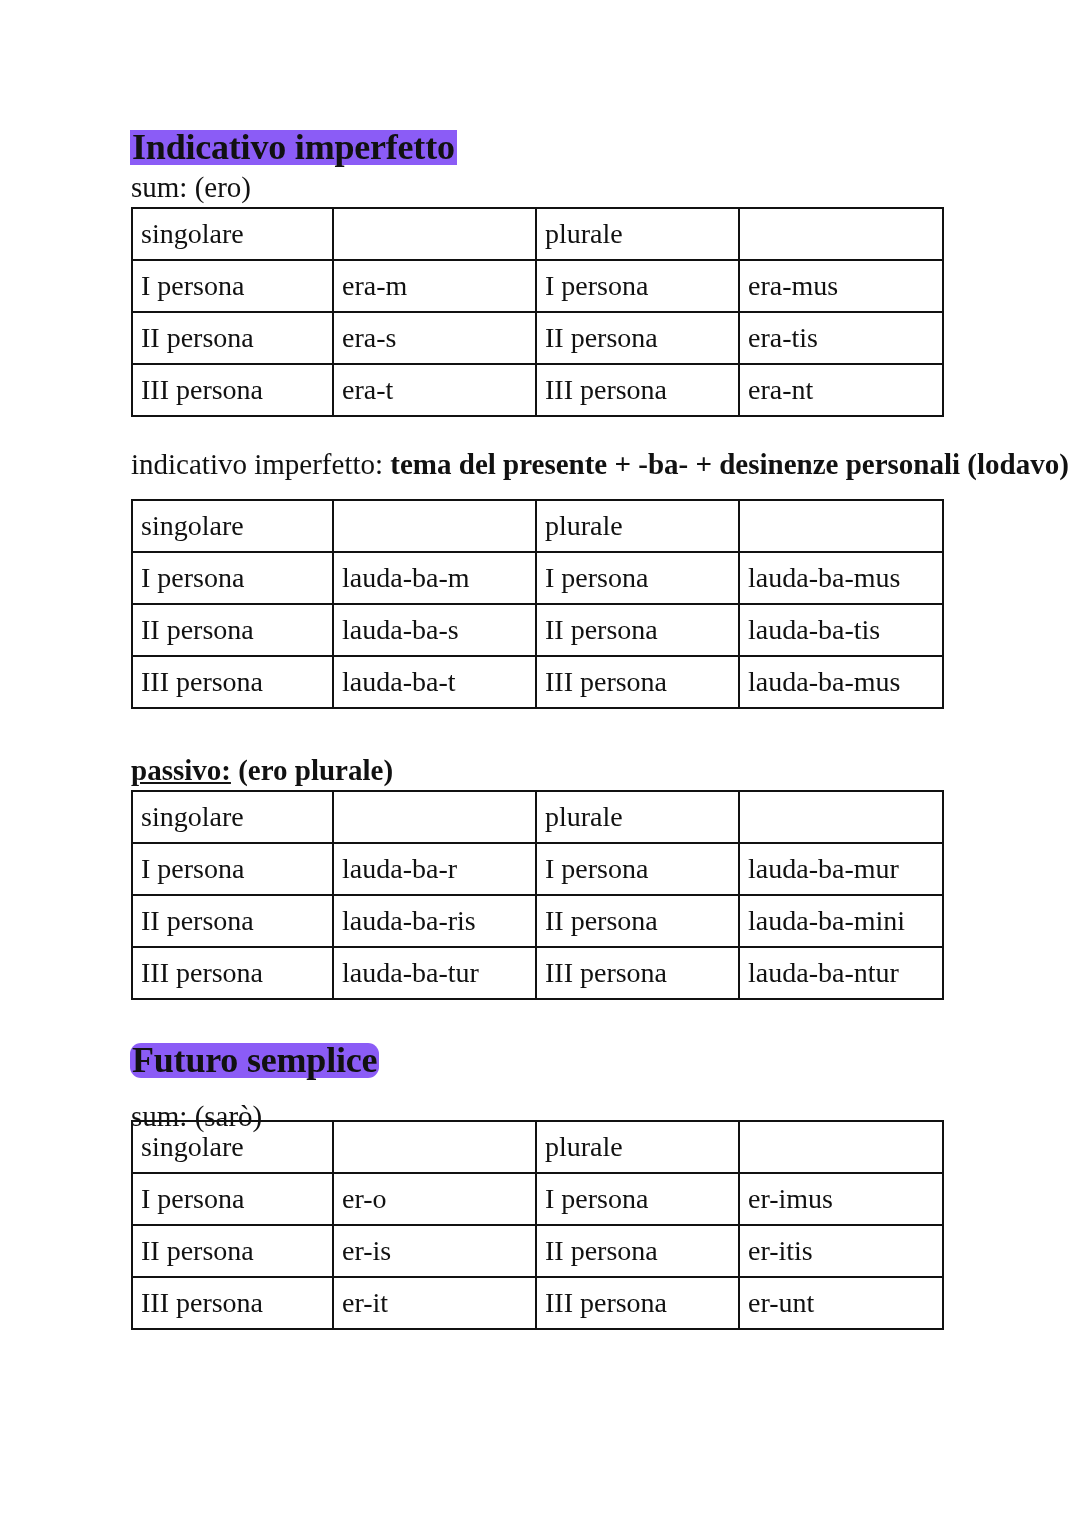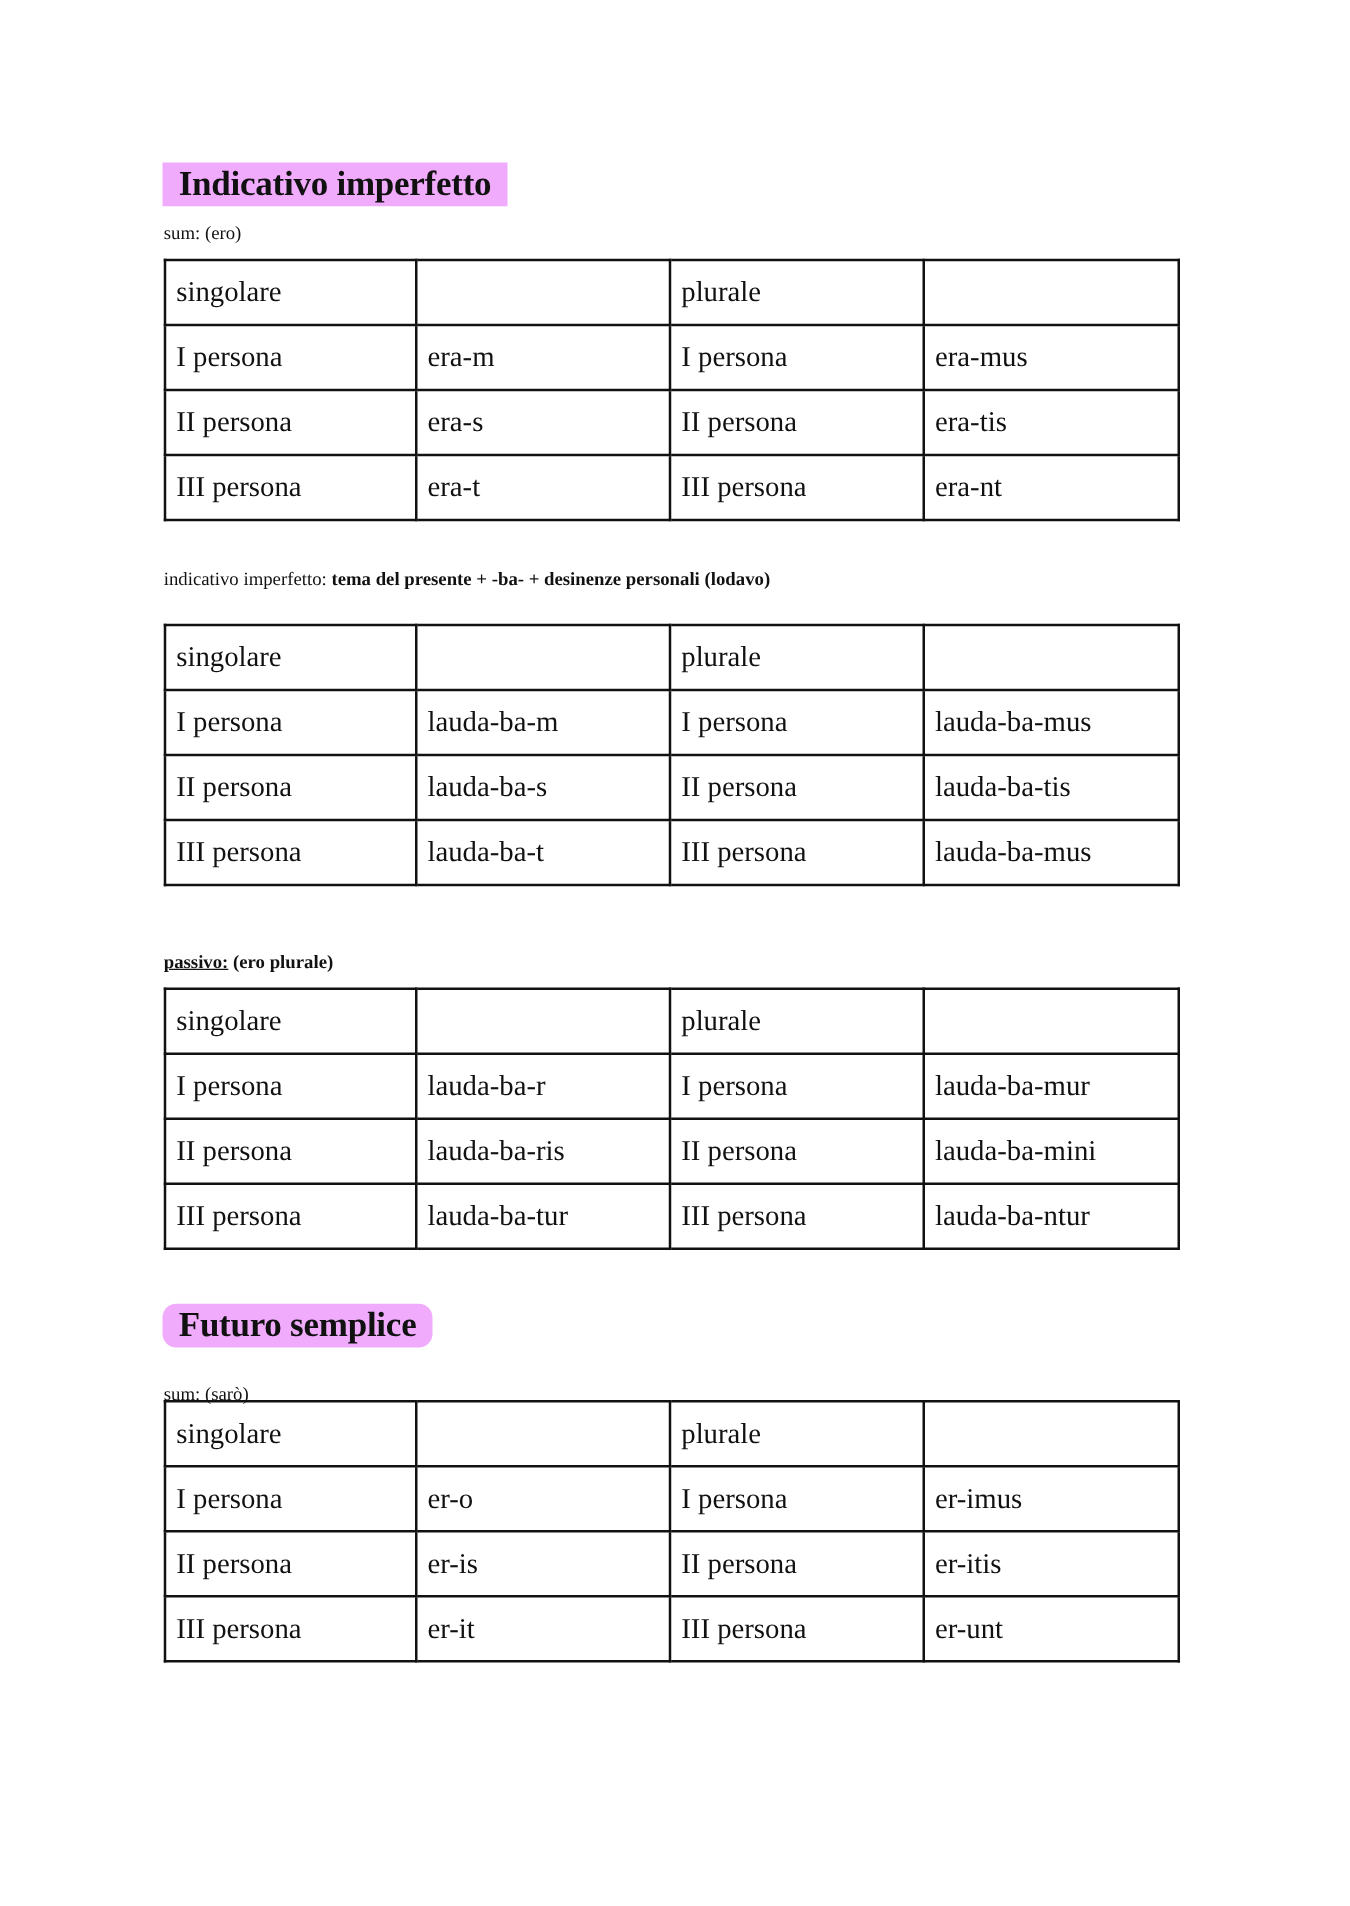--- a/index.html
+++ b/index.html
@@ -1,28 +1,28 @@
 <!DOCTYPE html>
 <html><head>
 <meta charset="utf-8">
 <style>
   html, body { margin: 0; padding: 0; background: #ffffff; }
   body { width: 1080px; height: 1525px; position: relative; overflow: hidden;
          font-family: "Liberation Serif", "DejaVu Serif", serif; color: #111111; }
   .abs { position: absolute; }
   .heading {
-    left: 130px; font-weight: bold; font-size: 28px; line-height: 35px;
-    background: #f0abfc; padding: 0 13px; letter-spacing: -0.2px;
+    left: 130px; font-weight: bold; font-size: 36px; line-height: 35px;
+    background: #8b5cf6; padding: 0 2px; letter-spacing: -0.2px;
   }
-  .line { left: 131px; font-size: 15px; line-height: 28px; white-space: nowrap; }
+  .line { left: 131px; font-size: 29px; line-height: 28px; white-space: nowrap; }
   .bold { font-weight: bold; }
   .ul { text-decoration: underline; }
   table.conj {
     position: absolute; left: 131px; width: 811px; border-collapse: collapse;
-    table-layout: fixed; font-size: 23px;
+    table-layout: fixed; font-size: 28px;
   }
   table.conj td {
     border: 2px solid #111111; height: 50px; padding: 0 0 0 8px;
     vertical-align: middle; white-space: nowrap;
   }
   table.conj col.c1 { width: 201px; }
   table.conj col.c2 { width: 203px; }
   table.conj col.c3 { width: 203px; }
   table.conj col.c4 { width: 204px; }
 </style>

